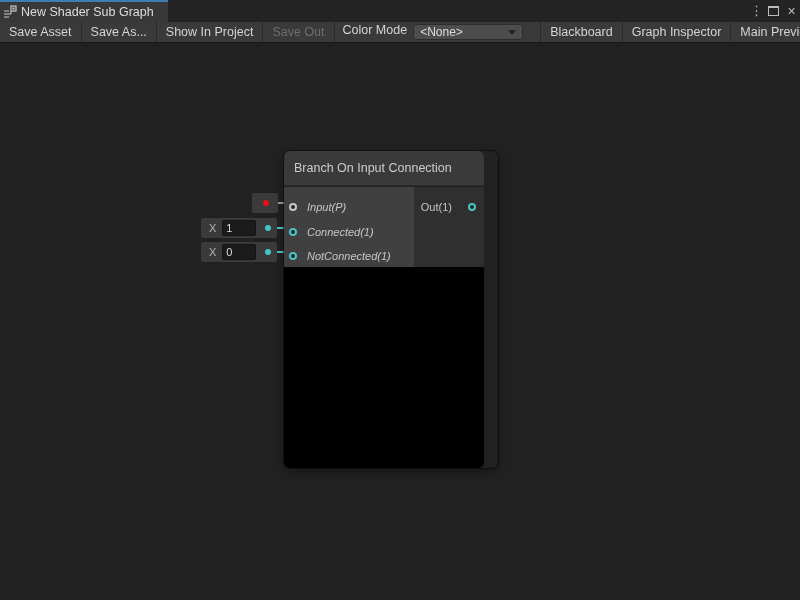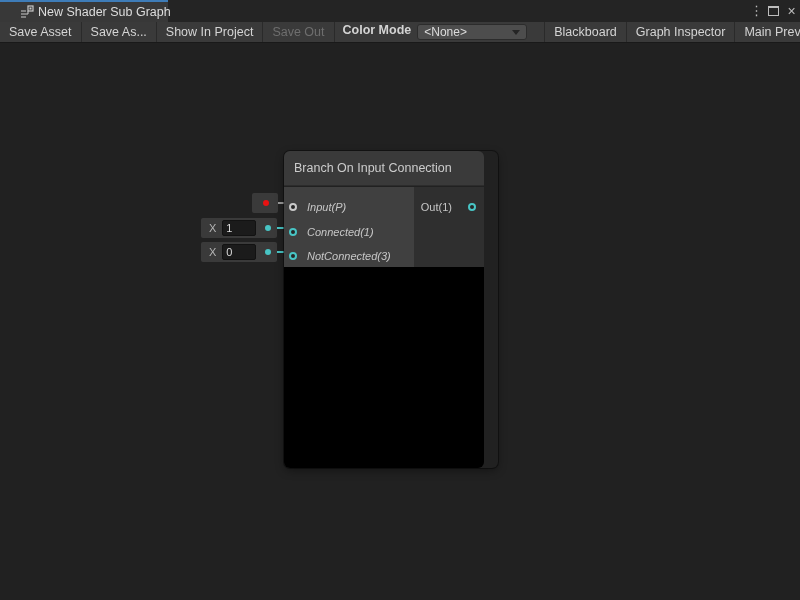--- a/index.html
+++ b/index.html
@@ -16,21 +16,21 @@
   .tabbar {
     position:absolute; left:0; top:0; width:800px; height:22px;
     background:#242424;
     display:flex; align-items:stretch;
   }
   .tab {
     width:168px; height:22px;
     background:#383838;
     border-top:2px solid #3e7cb8;
     display:flex; align-items:center;
-    padding-left:20px;
+    padding-left:3px;
     cursor:default;
   }
   .tab .tab-icon { width:14px; height:14px; margin-right:4px; flex:0 0 auto; }
   .tab .tab-label { font-size:12.5px; color:#dedede; white-space:nowrap; }
   .win-controls {
     position:absolute; right:2px; top:0; height:22px;
     display:flex; align-items:center; gap:6px;
     color:#bdbdbd;
   }
   .more-btn { font-size:13px; width:12px; text-align:center; line-height:22px; }
@@ -51,21 +51,21 @@
   .tb-btn {
     display:flex; align-items:center;
     padding:0 9px;
     border-right:1px solid #2a2a2a;
     background:transparent; border-top:none; border-bottom:none; border-left:none;
     color:#d4d4d4; font-size:12.5px; font-family:inherit;
     white-space:nowrap; cursor:default;
   }
   .tb-btn.disabled { color:#6e6e6e; }
   .tb-spacer { flex:1; }
-  .tb-label { display:flex; align-items:center; padding:0 6px 4px 8px; color:#d4d4d4; white-space:nowrap;font-weight:bold; }
+  .tb-label { display:flex; align-items:center; padding:0 6px 4px 8px; color:#d4d4d4; white-space:nowrap; }
   .tb-dropdown {
     margin:2px 17px 2px 0;
     width:110px;
     background:#4d4d4d;
     border:1px solid #2c2c2c;
     border-radius:3px;
     display:flex; align-items:center;
     padding:0 6px;
     position:relative;
     cursor:default;
@@ -233,21 +233,21 @@
       <div class="port-row row-input">
         <span class="port-circle port-gray"></span>
         <span class="port-label">Input(P)</span>
       </div>
       <div class="port-row row-conn">
         <span class="port-circle port-teal"></span>
         <span class="port-label">Connected(1)</span>
       </div>
       <div class="port-row row-nconn">
         <span class="port-circle port-teal"></span>
-        <span class="port-label">NotConnected(3)</span>
+        <span class="port-label">NotConnected(1)</span>
       </div>
     </div>
 
     <div class="node-ports-right">
       <div class="port-row out-row" style="position:absolute; top:10px; right:8px;">
         <span class="port-label">Out(1)</span>
         <span class="port-circle port-teal"></span>
       </div>
     </div>
 

